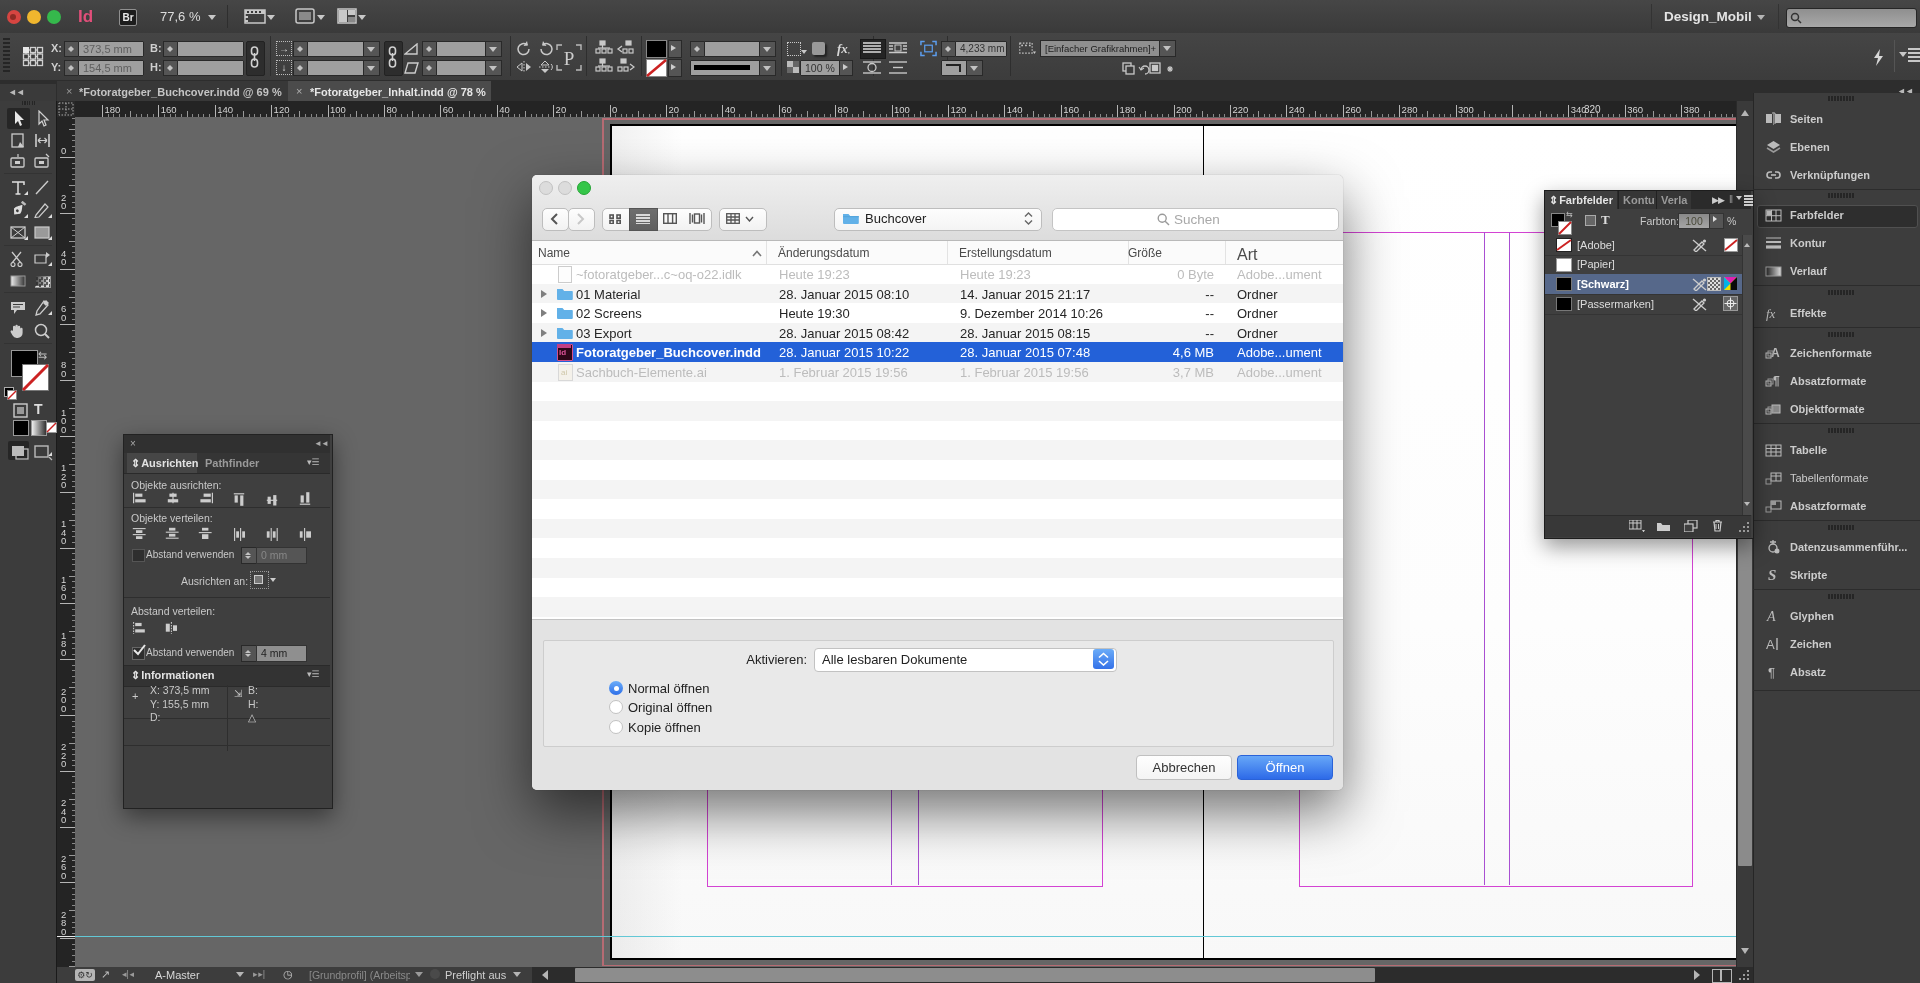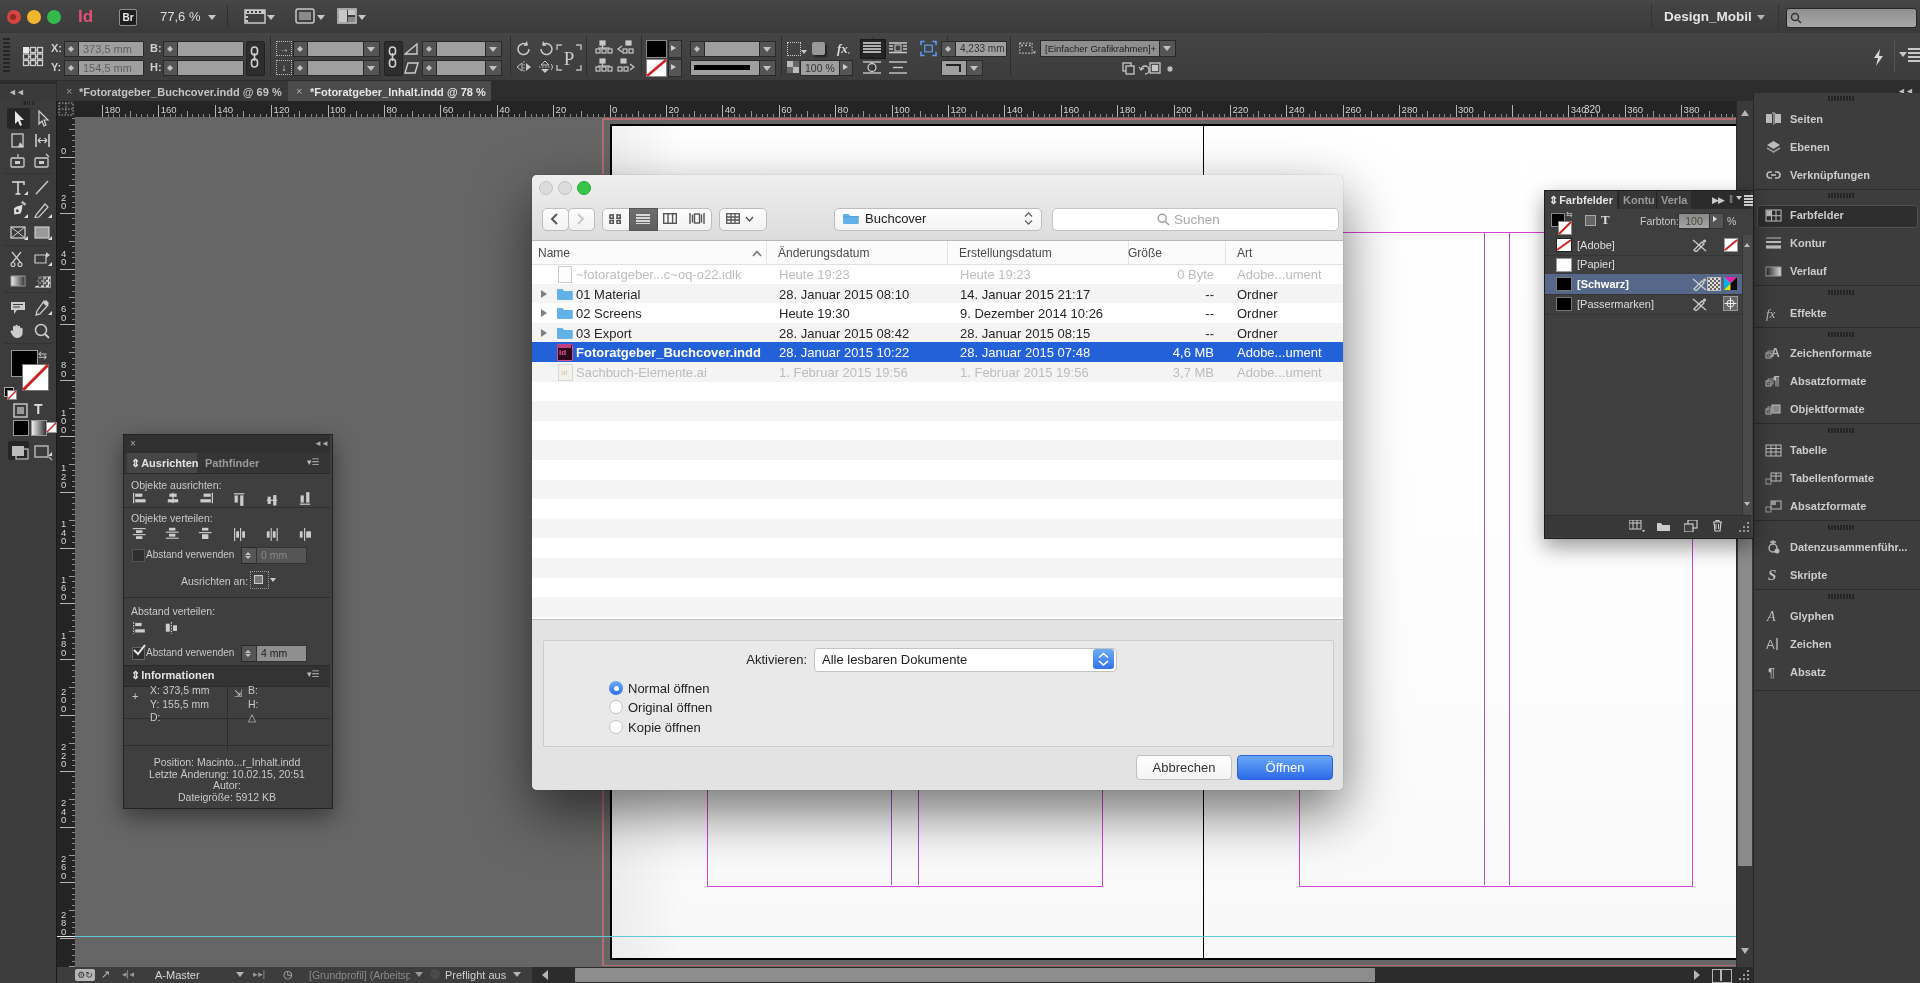--- a/index.html
+++ b/index.html
@@ -1135,21 +1135,21 @@
       <line x1="6" y1="3" x2="6" y2="14" stroke="#bbb"></line>
       <line x1="11" y1="3" x2="11" y2="14" stroke="#bbb"></line>
     </svg>
 <div class="a" style="left:1790px;top:444px;color:#ccc;font-size:11px;font-weight:bold">Tabelle</div>
 <svg class="a" style="left:1765px;top:470px" width="17" height="17" viewBox="0 0 17 17">
       <rect x="6" y="3" width="10" height="8" fill="none" stroke="#bbb"></rect>
       <line x1="6" y1="6" x2="16" y2="6" stroke="#bbb"></line>
       <line x1="11" y1="3" x2="11" y2="11" stroke="#bbb"></line>
       <rect x="1" y="9" width="5" height="5" fill="none" stroke="#999"></rect>
     </svg>
-<div class="a" style="left:1790px;top:472px;color:#ccc;font-size:11px;font-weight:bold">Tabellenformate</div>
+<div class="a" style="left:1790px;top:472px;color:#ccc;font-size:11px;font-weight:normal">Tabellenformate</div>
 <svg class="a" style="left:1765px;top:498px" width="17" height="17" viewBox="0 0 17 17">
       <rect x="6" y="3" width="10" height="8" fill="none" stroke="#bbb"></rect>
       <rect x="6" y="3" width="5" height="4" fill="#999"></rect>
       <rect x="1" y="9" width="5" height="5" fill="none" stroke="#999"></rect>
     </svg>
 <div class="a" style="left:1790px;top:500px;color:#ccc;font-size:11px;font-weight:bold">Absatzformate</div>
 <div class="a" style="left:1753px;top:520px;width:167px;height:1px;background:#2c2c2c"></div>
 <div class="a" style="left:1828px;top:525px;width:1.6px;height:5px;background:#252525"></div>
     <div class="a" style="left:1831px;top:525px;width:1.6px;height:5px;background:#252525"></div>
     <div class="a" style="left:1834px;top:525px;width:1.6px;height:5px;background:#252525"></div>
@@ -1299,21 +1299,20 @@
 <div class="a" style="left:0;top:230px;width:206px;height:20px;background:#333;border-top:1px solid #2a2a2a;border-bottom:1px solid #2a2a2a"></div>
 <div class="a" style="left:7px;top:234px;color:#e3e3e3;font-size:11px;font-weight:bold">⇕ Informationen</div>
 <div class="a" style="left:183px;top:234px;color:#bbb;font-size:9px">▾☰</div>
 <div class="a" style="left:103px;top:250px;width:1px;height:66px;background:#2e2e2e"></div>
 <div class="a" style="left:0;top:283px;width:206px;height:1px;background:#2e2e2e"></div>
 <div class="a" style="left:0;top:310px;width:206px;height:1px;background:#2e2e2e"></div>
 <div class="a" style="left:8px;top:255px;color:#ccc;font-size:11px">+</div>
 <div class="a" style="left:26px;top:249px;color:#c9c9c9;font-size:10.5px;line-height:13.5px">X: 373,5 mm<br>Y: 155,5 mm<br>D:</div>
 <div class="a" style="left:110px;top:253px;color:#ccc;font-size:10px">⇲</div>
 <div class="a" style="left:124px;top:249px;color:#c9c9c9;font-size:10.5px;line-height:13.5px">B:<br>H:<br>△</div>
-<div class="a" style="left:0;top:322px;width:206px;text-align:center;color:#c9c9c9;font-size:10.5px;line-height:11.5px">Position: Macinto...r_Inhalt.indd<br>Letzte Änderung: 10.02.15, 20:51<br>Autor:<br>Dateigröße: 5912 KB</div>
 </div>
 <div class="a" style="left:1544px;top:190px;width:208px;height:347px;background:#3f3f3f;border:1px solid #1d1d1d;box-shadow:0 8px 20px rgba(0,0,0,.4)">
 <div class="a" style="left:0;top:0;width:206px;height:18px;background:#2b2b2b"></div>
 <div class="a" style="left:0;top:0;width:72px;height:18px;background:#3f3f3f"></div>
 <div class="a" style="left:4px;top:3px;color:#e6e6e6;font-size:11px;font-weight:bold">⇕ Farbfelder</div>
 <div class="a" style="left:73px;top:0;width:37px;height:18px;background:#363636;border-left:1px solid #222"></div>
 <div class="a" style="left:78px;top:3px;color:#9a9a9a;font-size:11px;font-weight:bold">Kontu</div>
 <div class="a" style="left:111px;top:0;width:34px;height:18px;background:#363636;border-left:1px solid #222"></div>
 <div class="a" style="left:116px;top:3px;color:#9a9a9a;font-size:11px;font-weight:bold">Verla</div>
 <div class="a" style="left:167px;top:4px;color:#ccc;font-size:9px;letter-spacing:-1px">▶▶</div>
@@ -1503,21 +1502,21 @@
 <div class="a" style="left:415px;top:66px;width:1px;height:23px;background:#e3e3e3"></div>
 <div class="a" style="left:596px;top:66px;width:1px;height:23px;background:#e3e3e3"></div>
 <div class="a" style="left:693px;top:66px;width:1px;height:23px;background:#e3e3e3"></div>
 <div class="a" style="left:6px;top:71px;color:#4a4a4a;font-size:12px">Name</div>
 <svg class="a" style="left:220px;top:75px" width="10" height="7">
         <path d="M1 6 L5 1.5 L9 6" fill="none" stroke="#777" stroke-width="1.6"></path>
       </svg>
 <div class="a" style="left:246px;top:71px;color:#4a4a4a;font-size:12px">Änderungsdatum</div>
 <div class="a" style="left:427px;top:71px;color:#4a4a4a;font-size:12px">Erstellungsdatum</div>
 <div class="a" style="left:596px;top:71px;width:86px;text-align:left;color:#4a4a4a;font-size:12px">Größe</div>
-<div class="a" style="left:705px;top:71px;color:#4a4a4a;font-size:12px">Art</div>
+<div class="a" style="left:705px;top:71px;color:#4a4a4a;font-size:16px">Art</div>
 <div class="a" style="left:0;top:108.6px;width:811px;height:19.6px;background:#f4f4f4"></div>
 <div class="a" style="left:0;top:147.8px;width:811px;height:19.6px;background:#f4f4f4"></div>
 <div class="a" style="left:0;top:187.0px;width:811px;height:19.6px;background:#f4f4f4"></div>
 <div class="a" style="left:0;top:226.2px;width:811px;height:19.6px;background:#f4f4f4"></div>
 <div class="a" style="left:0;top:265.4px;width:811px;height:19.6px;background:#f4f4f4"></div>
 <div class="a" style="left:0;top:304.6px;width:811px;height:19.6px;background:#f4f4f4"></div>
 <div class="a" style="left:0;top:343.8px;width:811px;height:19.6px;background:#f4f4f4"></div>
 <div class="a" style="left:0;top:383.0px;width:811px;height:19.6px;background:#f4f4f4"></div>
 <div class="a" style="left:0;top:422.2px;width:811px;height:19.6px;background:#f4f4f4"></div>
 <div class="a" style="left:26px;top:91.0px;width:12px;height:15px;background:#fdfdfd;border:1px solid #ccc"></div>

